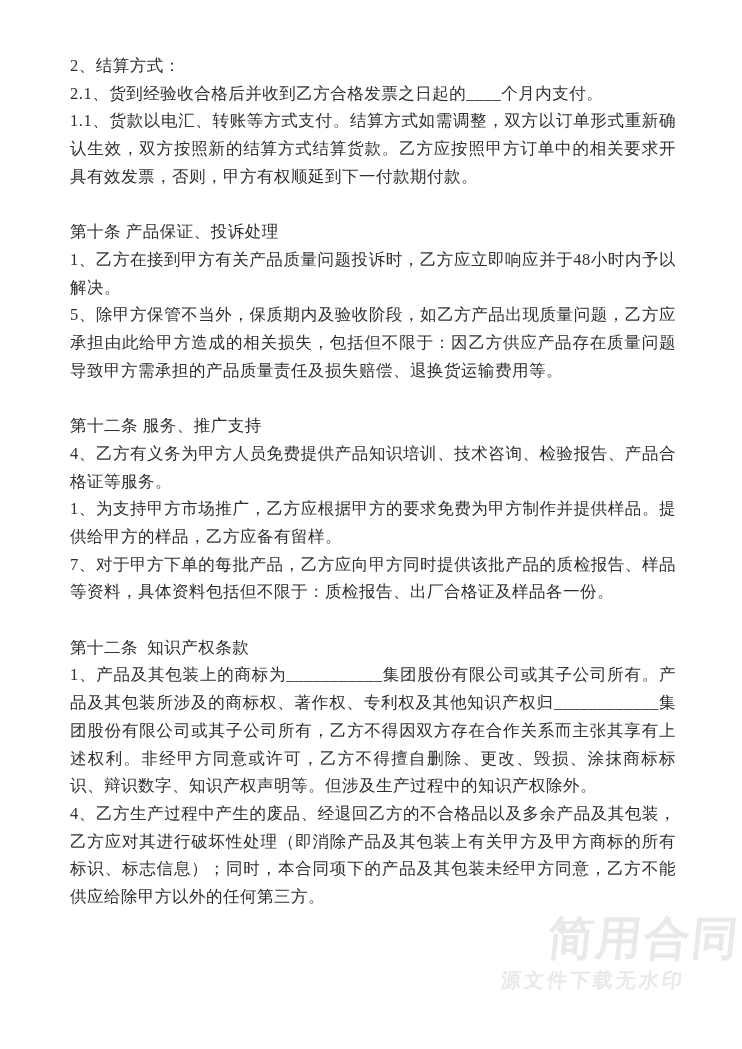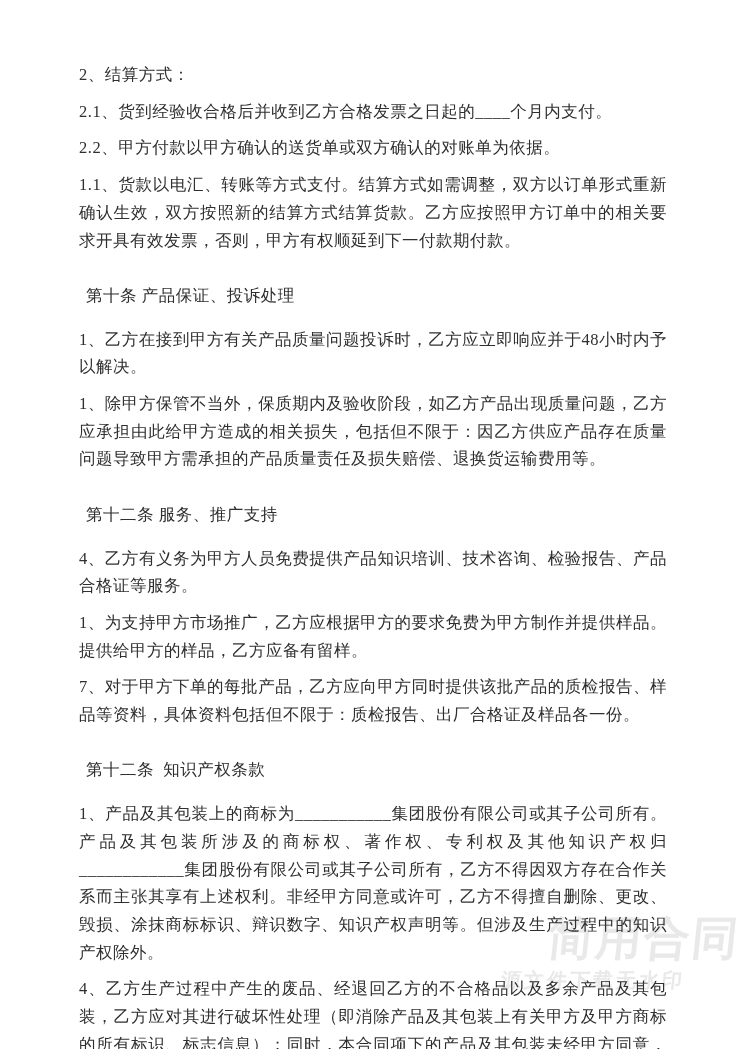--- a/index.html
+++ b/index.html
@@ -24,25 +24,25 @@
     font-size: 16.5px;
     line-height: 27.7px;
     letter-spacing: 0.5px;
     z-index: 2;
   }
   .section { margin: 0; }
   .section + .section { margin-top: 27.7px; }
   .heading {
     font-size: 16.5px;
     font-weight: normal;
-    margin: 16px;
+    margin: 0;
     white-space: pre-wrap;
   }
   .para {
-    margin: 9px;
+    margin: 0;
     text-align: justify;
     text-justify: inter-ideograph;
   }
   .watermark {
     position: absolute;
     z-index: 1;
     right: 0;
     top: 912px;
     text-align: right;
     font-weight: bold;
@@ -74,28 +74,27 @@
   <div class="watermark">
     <div class="wm-title" style="color: rgb(233, 233, 233);">简用合同</div>
     <div class="wm-sub" style="color: rgb(233, 233, 233);">源文件下载无水印</div>
   </div>
 
   <div class="content">
 
     <div class="section">
       <p class="para">2、结算方式：</p>
       <p class="para">2.1、货到经验收合格后并收到乙方合格发票之日起的____个月内支付。</p>
-      <p class="para">2.2、甲方付款以甲方确认的送货单或双方确认的对账单为依据。</p>
       <p class="para">1.1、货款以电汇、转账等方式支付。结算方式如需调整，双方以订单形式重新确认生效，双方按照新的结算方式结算货款。乙方应按照甲方订单中的相关要求开具有效发票，否则，甲方有权顺延到下一付款期付款。</p>
     </div>
 
     <div class="section">
       <h2 class="heading">第十条 产品保证、投诉处理</h2>
       <p class="para">1、乙方在接到甲方有关产品质量问题投诉时，乙方应立即响应并于48小时内予以解决。</p>
-      <p class="para">1、除甲方保管不当外，保质期内及验收阶段，如乙方产品出现质量问题，乙方应承担由此给甲方造成的相关损失，包括但不限于：因乙方供应产品存在质量问题导致甲方需承担的产品质量责任及损失赔偿、退换货运输费用等。</p>
+      <p class="para">5、除甲方保管不当外，保质期内及验收阶段，如乙方产品出现质量问题，乙方应承担由此给甲方造成的相关损失，包括但不限于：因乙方供应产品存在质量问题导致甲方需承担的产品质量责任及损失赔偿、退换货运输费用等。</p>
     </div>
 
     <div class="section">
       <h2 class="heading">第十二条 服务、推广支持</h2>
       <p class="para">4、乙方有义务为甲方人员免费提供产品知识培训、技术咨询、检验报告、产品合格证等服务。</p>
       <p class="para">1、为支持甲方市场推广，乙方应根据甲方的要求免费为甲方制作并提供样品。提供给甲方的样品，乙方应备有留样。</p>
       <p class="para">7、对于甲方下单的每批产品，乙方应向甲方同时提供该批产品的质检报告、样品等资料，具体资料包括但不限于：质检报告、出厂合格证及样品各一份。</p>
     </div>
 
     <div class="section">

